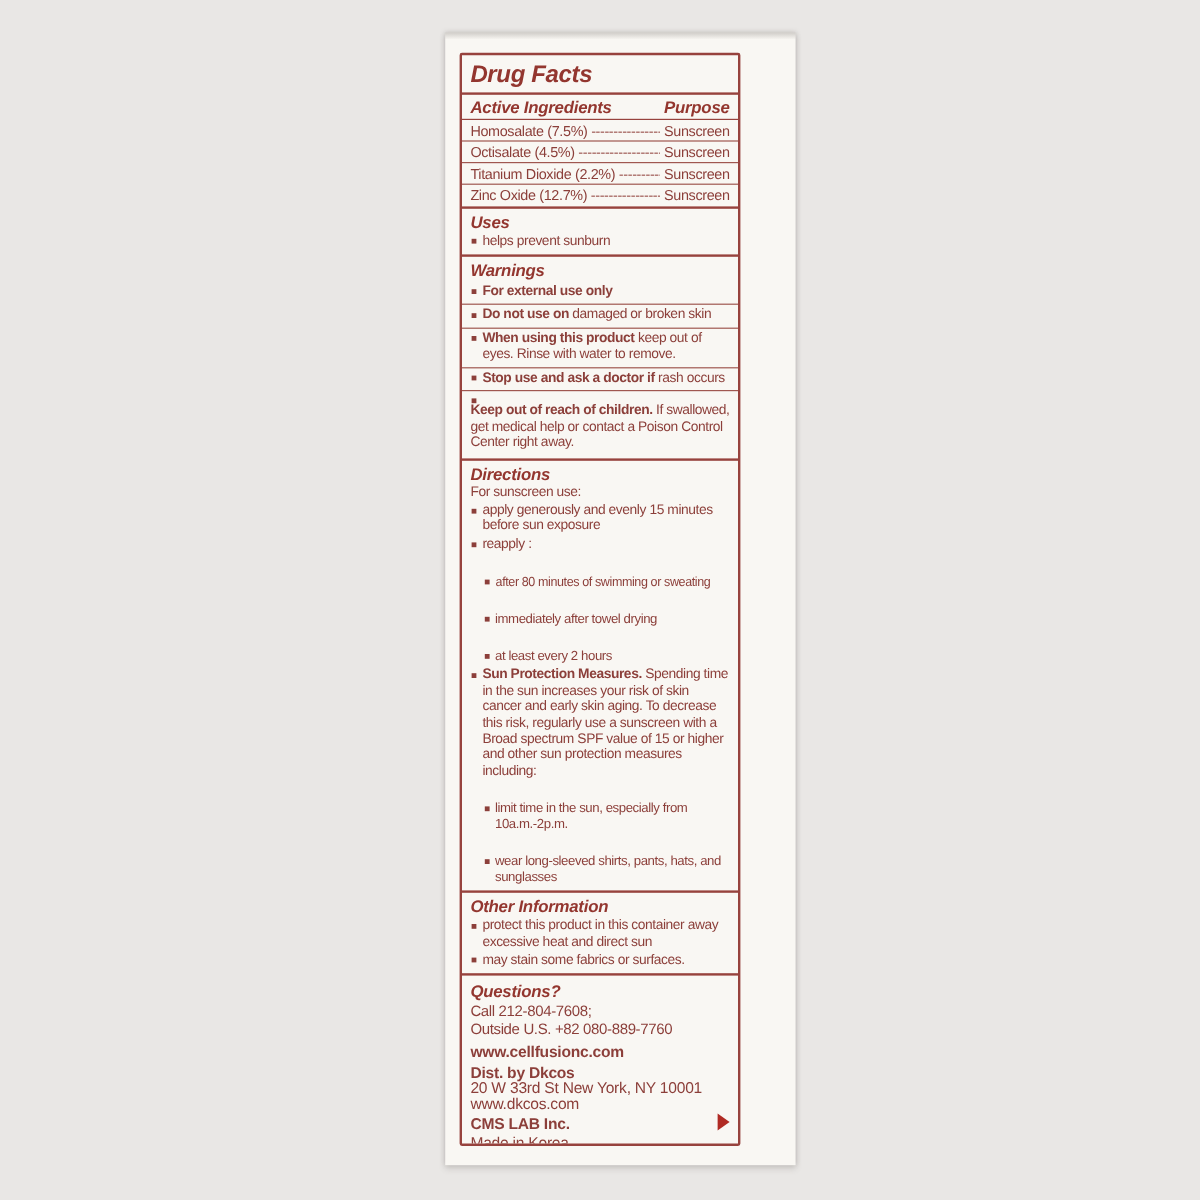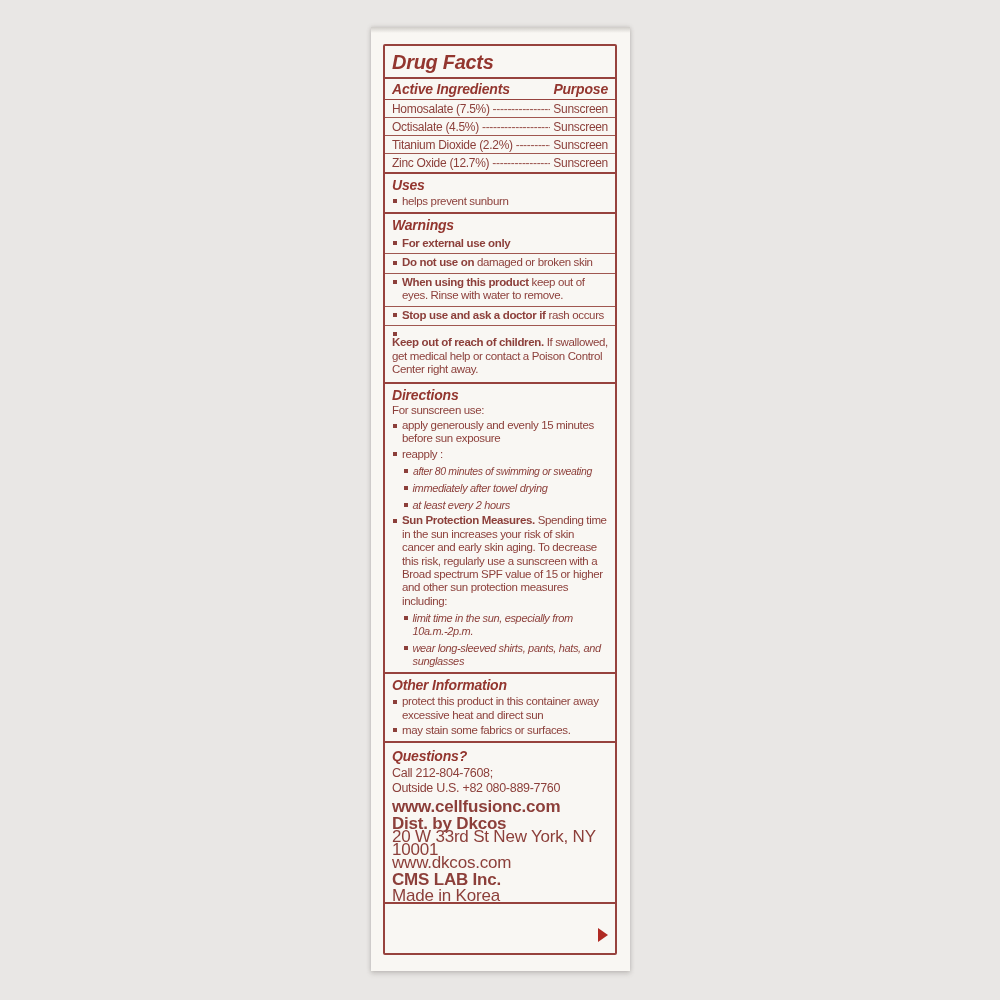--- a/index.html
+++ b/index.html
@@ -4,21 +4,21 @@
 <style>
   html,body{margin:0;padding:0;}
   body{
     width:1000px;height:1000px;
     background:#e9e7e5;
     font-family:"Liberation Sans", sans-serif;
     position:relative;
     overflow:hidden;
   }
   .package{
-    position:absolute;left:371px;top:27px;width:259px;height:944px;
+    position:absolute;left:371px;top:27px;width:292px;height:944px;
     background:#f9f7f3;
     box-shadow:0 0 4px rgba(90,85,80,.25), 0 3px 5px rgba(90,85,80,.18);
   }
   .package::before{
     content:"";position:absolute;left:0;top:0;right:0;height:6px;
     background:linear-gradient(to bottom, rgba(130,125,120,.35), rgba(130,125,120,0));
   }
   .panel{
     position:absolute;left:12px;top:17px;width:230px;height:907px;
     border:2px solid #97423d;border-radius:2px;
@@ -55,36 +55,36 @@
   .sec-title{
     font-size:14px;font-weight:bold;font-style:italic;
     line-height:16px;padding-top:3px;color:#93362f;letter-spacing:-0.2px;
   }
   .body-txt{font-size:11.5px;line-height:13.4px;letter-spacing:-0.35px;}
   .li{display:flex;align-items:flex-start;margin-top:2px;}
   .blt{
     flex:none;width:4px;height:4px;background:#8c3f3a;
     margin:4.5px 5px 0 1px;
   }
-  .sub{margin-left:11px;margin-top:4px;font-style:italic;}
+  .sub{margin-left:11px;margin-top:18px;}
   .sub .blt{width:3.5px;height:3.5px;margin-top:4px;}
   .sub{font-size:11px;line-height:13px;}
   .squeeze{display:inline-block;transform:scaleX(.95);transform-origin:0 50%;white-space:nowrap;}
   .b{font-weight:bold;}
   .warn{
     padding:2px 7px 3px;border-bottom:1px solid #a05750;
     display:flex;align-items:flex-start;
   }
   .warn:last-child{border-bottom:none;flex-direction:column;}
   .warn .blt{margin-top:4.5px;}
   .pad-b{padding-bottom:4px;}
   .intro{margin-top:1px;}
   
   .q-phone{font-size:12.5px;line-height:15px;letter-spacing:-0.3px;margin-top:2px;}
-  .q-small{font-size:17px;line-height:13px;letter-spacing:-0.2px;} .mt3{margin-top:3px;} .mt4{margin-top:4px;}
+  .q-small{font-size:13px;line-height:13px;letter-spacing:-0.2px;} .mt3{margin-top:3px;} .mt4{margin-top:4px;}
   .arrow{
     position:absolute;right:7px;bottom:11px;width:0;height:0;
     border-top:7px solid transparent;border-bottom:7px solid transparent;
     border-left:10px solid #b02a23;
   }
 </style>
 </head>
 <body>
 
 <div class="package">

